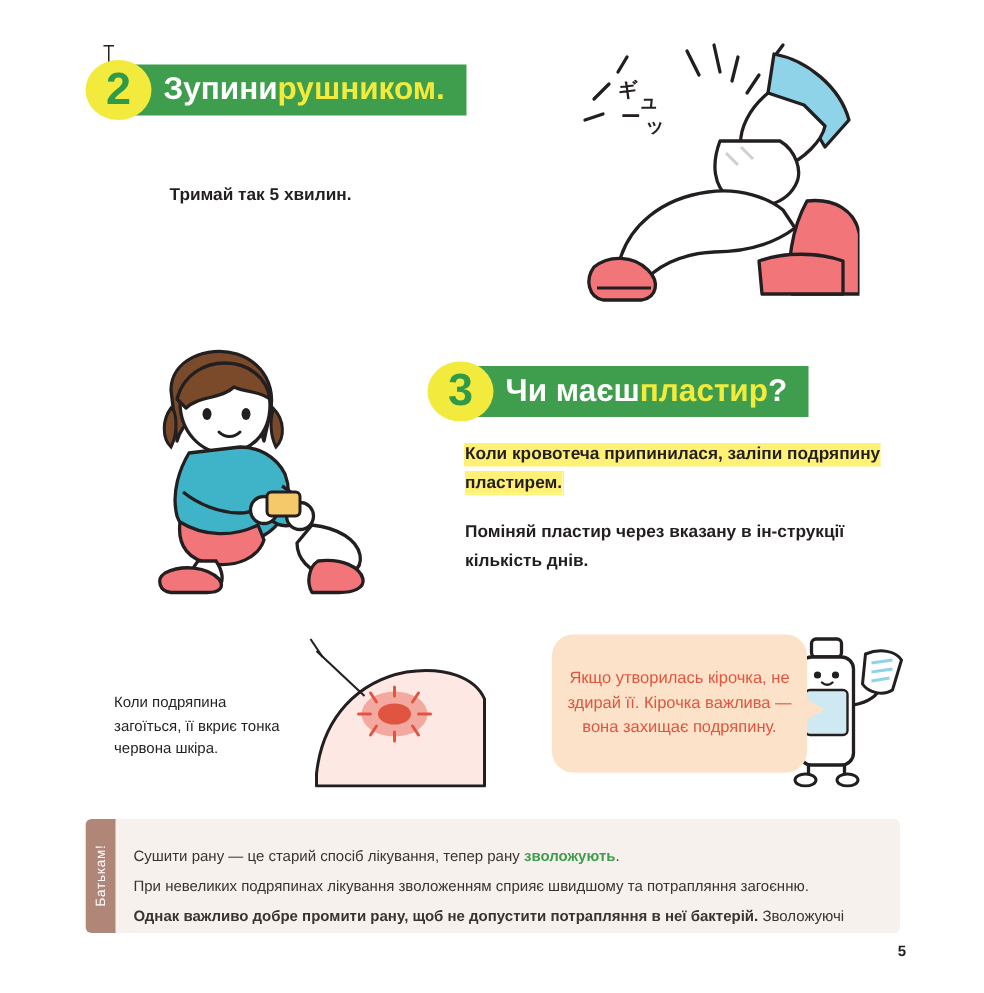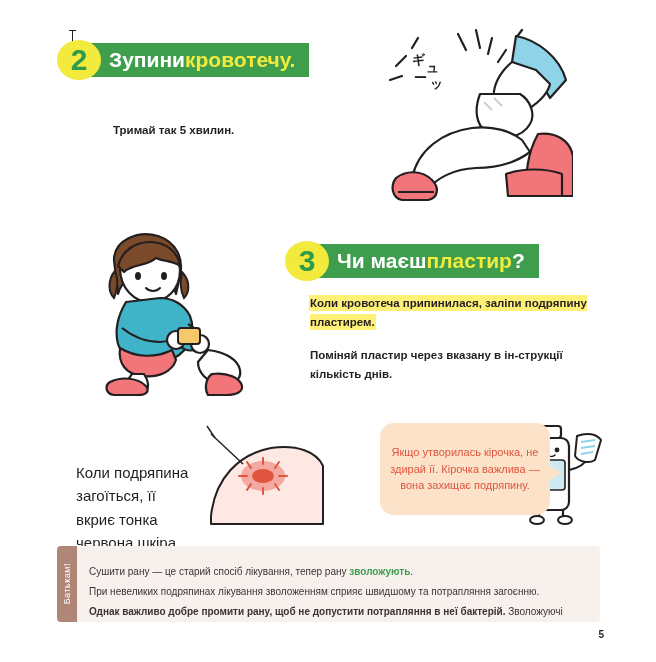--- a/index.html
+++ b/index.html
@@ -67,30 +67,30 @@
     background: #fff176;
     padding: 1px 0;
     box-shadow: 0 0 0 1px #fff176;
   }
   #step2-text { left: 113px; top: 102px; width: 280px; }
   #step3-text1 { left: 310px; top: 294px; width: 290px; }
   #step3-text2 { left: 310px; top: 346px; width: 290px; }
 
   .plain-note {
     position: absolute;
-    font-size: 15px;
+    font-size: 10px;
     line-height: 1.55;
     color: #231f20;
   }
   #scab-note { left: 76px; top: 461px; width: 120px; }
 
   
   .bubble {
     position: absolute;
-    left: 380px; top: 423px;
+    left: 368px; top: 423px;
     width: 170px; height: 92px;
     background: #fbe2c8;
     border-radius: 14px;
     color: #e0553f;
     font-size: 11px;
     line-height: 1.5;
     text-align: center;
     display: flex;
     align-items: center;
     justify-content: center;
@@ -175,21 +175,21 @@
 <body>
 
 <div class="page">
 
   <div class="text-cursor"></div>
 
   <div class="step-head" id="step2-head">
     <div class="step-badge">2</div>
     <div class="step-bar" id="step2-bar">
       <span>Зупини </span>
-        <span class="hl-yellow-text">кровотечу.</span>
+        <span class="hl-yellow-text">рушником.</span>
     </div>
   </div>
 
   <div class="body-text" id="step2-text">
     <br>
     <span>Тримай так 5 хвилин.</span>
   </div>
 
   <svg class="illus" id="illus-leg" width="185" height="175" viewBox="0 0 185 175">
     <g fill="none" stroke="#231f20" stroke-width="2.2" stroke-linecap="round">

